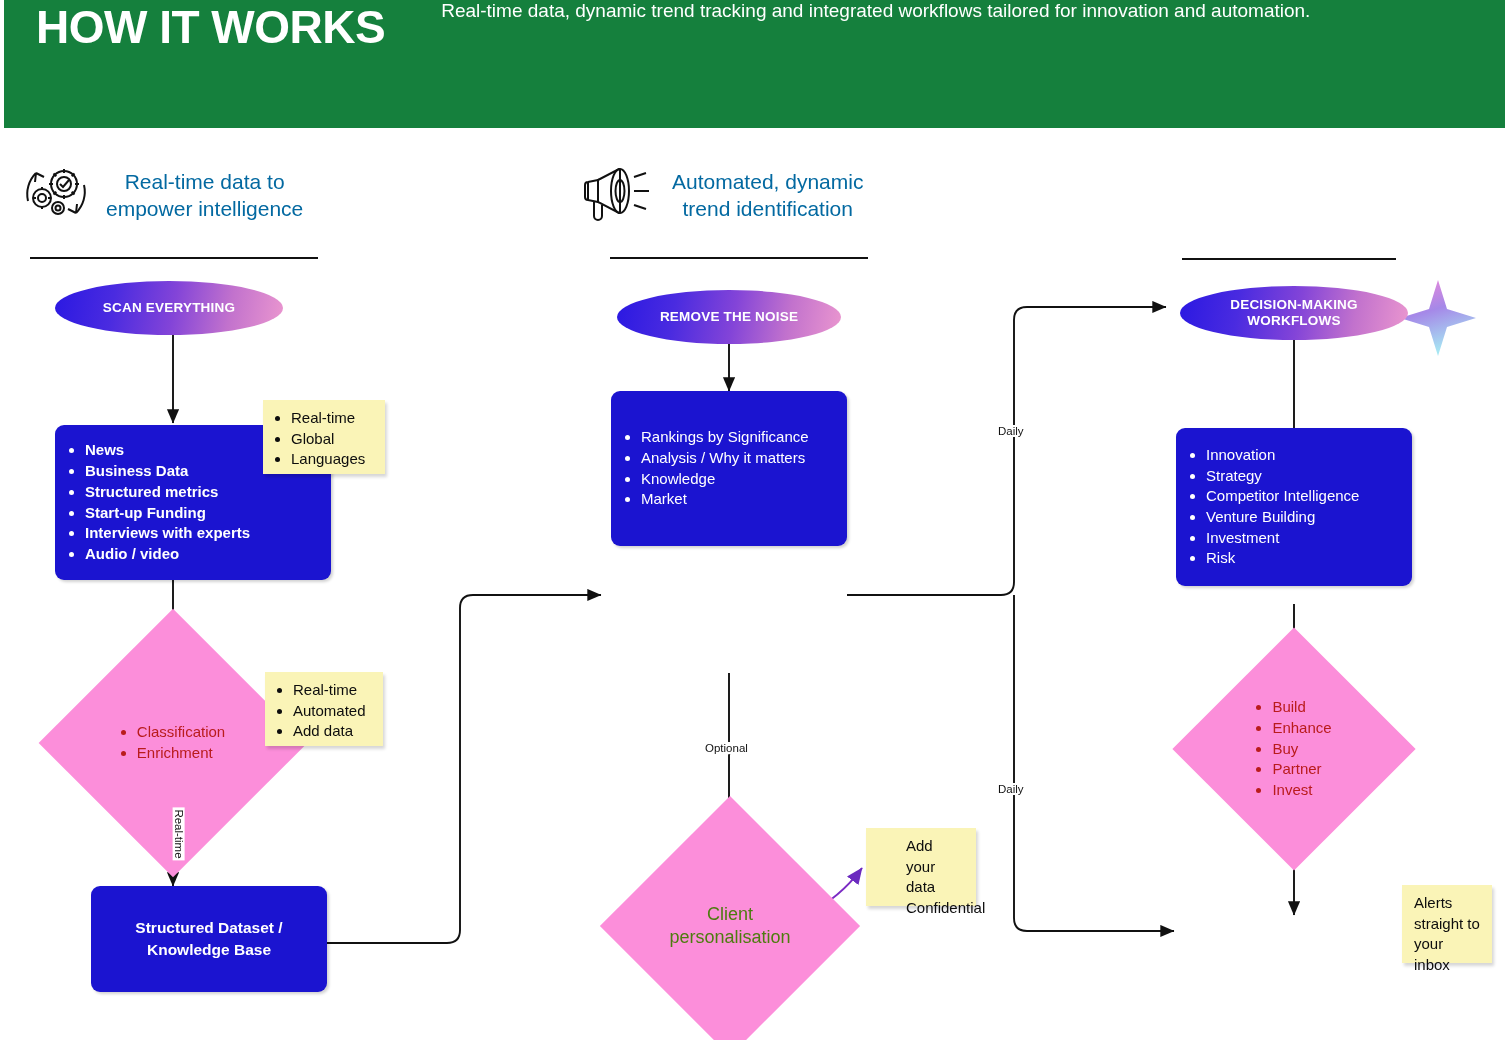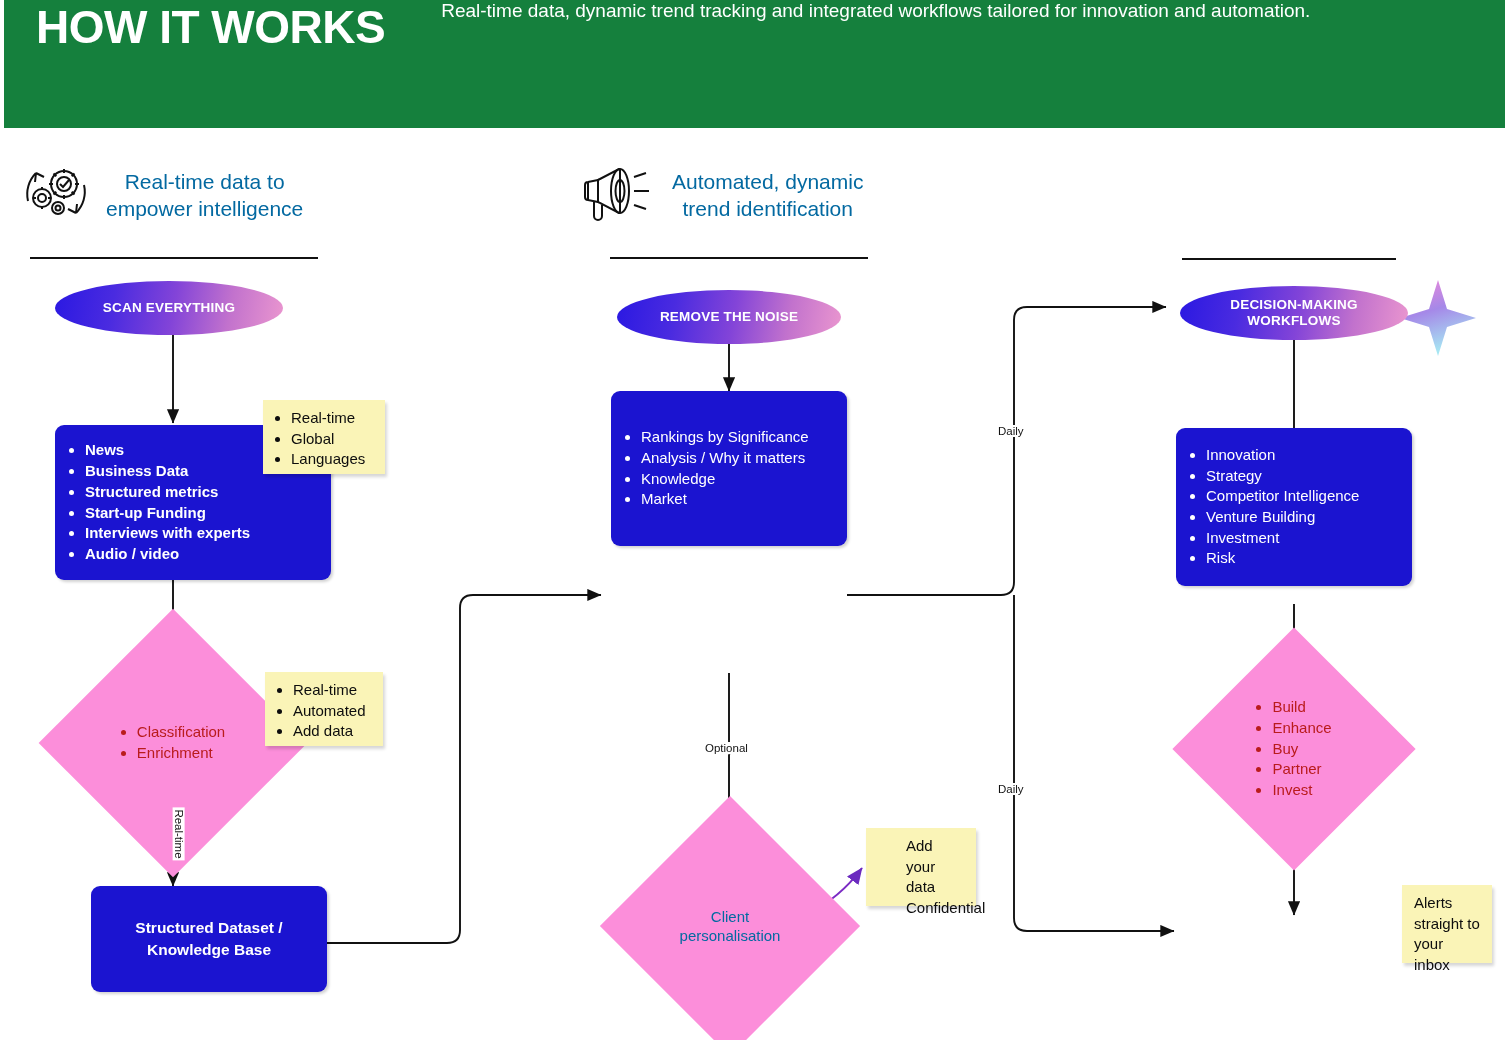--- a/index.html
+++ b/index.html
@@ -64,21 +64,21 @@
   
   .diamond { position:absolute; }
   .diamond .shape {
     position:absolute; inset:0; background:#FC8EDA; transform:rotate(45deg);
   }
   .diamond .content {
     position:absolute; inset:0; display:flex; align-items:center; justify-content:center;
   }
   .diamond ul { margin:0; padding:0 0 0 16px; list-style:disc; }
   .diamond li { font-size:15px; line-height:1.38; color:#b91c1c; white-space:nowrap; }
-  .diamond .plaintext { font-size:15px; color:#0369a1; text-align:center; line-height:1.3; }
+  .diamond .plaintext { font-size:18px; color:#4d7c0f; text-align:center; line-height:1.3; }
 
   
   .sticky {
     background:#FAF4B7; box-shadow:2px 3px 3px rgba(0,0,0,0.16);
     padding:8px 10px 8px 12px;
   }
   .sticky ul { margin:0; padding:0 0 0 16px; list-style:disc; }
   .sticky li, .sticky .line { font-size:15px; line-height:1.38; color:#0d0d0d; }
 
   

